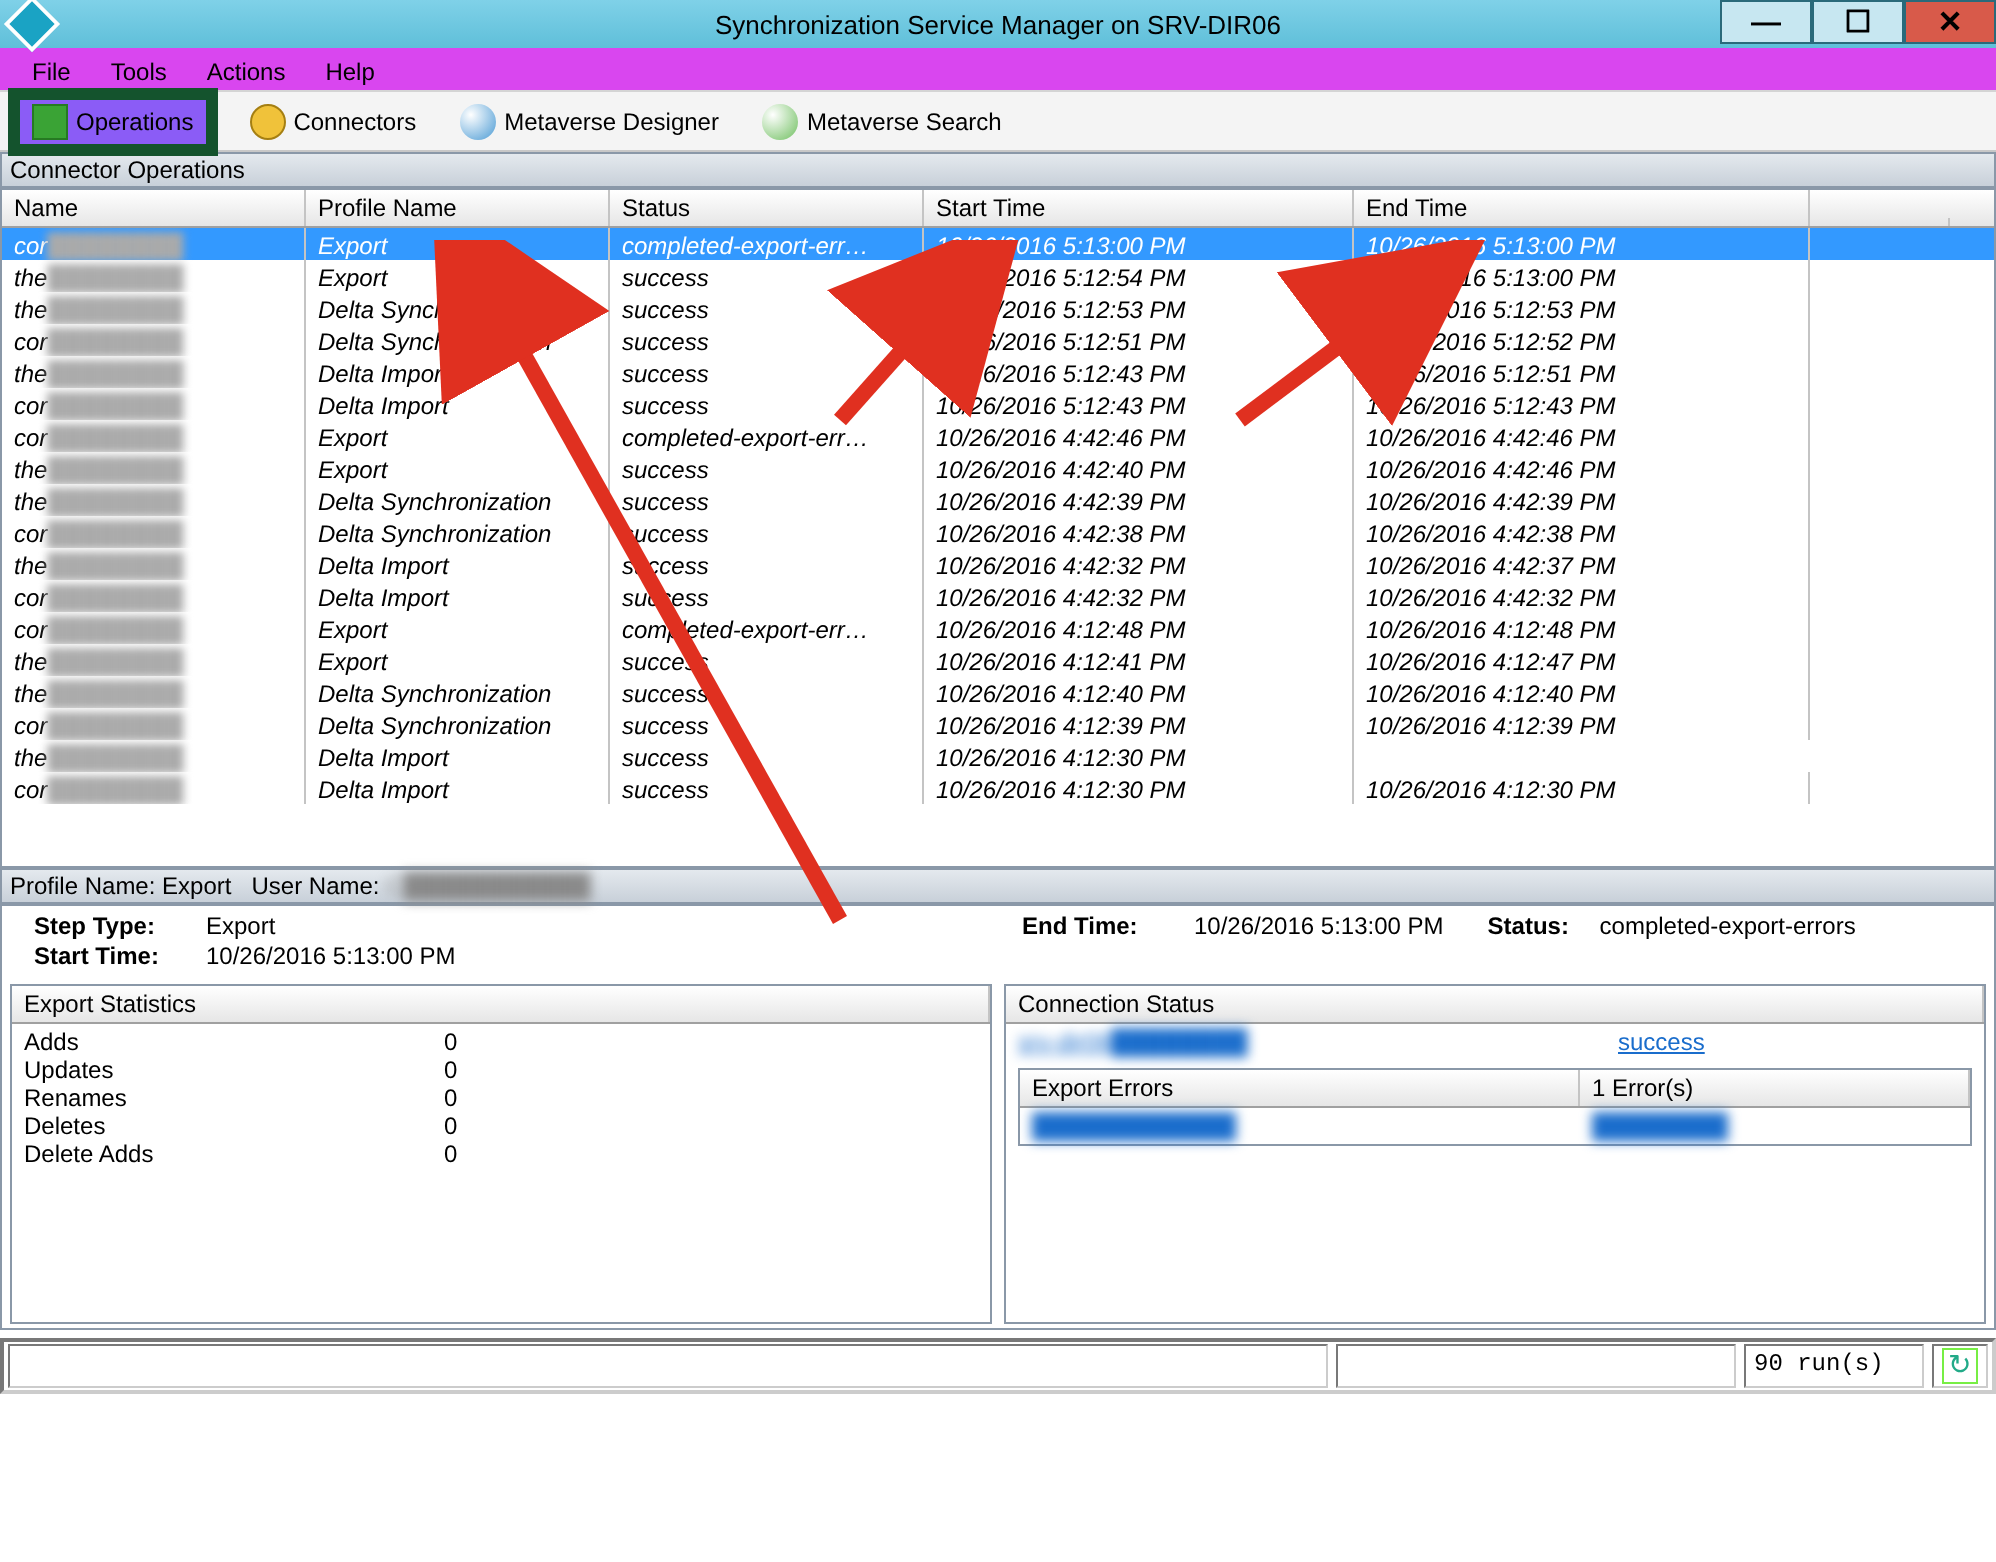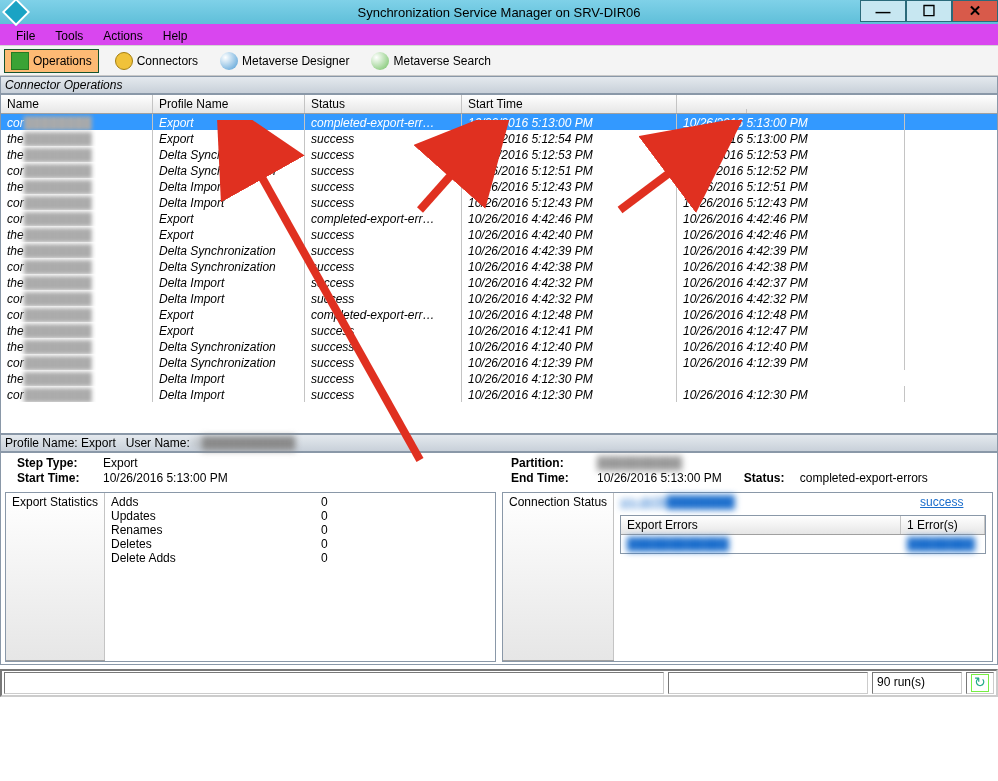--- a/index.html
+++ b/index.html
@@ -7,27 +7,27 @@
 .titlebar { height: 24px; background: linear-gradient(#7fd1e8, #5fbfd9); display: flex; align-items: center; position: relative; }
 .titlebar .sys-icon { width: 20px; height: 20px; margin: 0 6px; background: #1aa3c4; transform: rotate(45deg); border: 2px solid #fff; }
 .titlebar .title { position: absolute; left: 50%; transform: translateX(-50%); color: #000; font-size: 13px; }
 .titlebar .win-btns { margin-left: auto; display: flex; height: 100%; }
 .titlebar .win-btn { width: 46px; height: 22px; border: 1px solid #2a6a7a; margin-top: 0; display: flex; align-items: center; justify-content: center; background: #c7e7f1; font-size: 15px; font-weight: bold; color: #000; }
 .titlebar .win-btn.close { background: #d85a4a; }
 .menubar { height: 22px; background: #d946ef; border-bottom: 1px solid #d4d4d4; display: flex; align-items: flex-end; padding-left: 6px; }
 .menubar .item { padding: 2px 10px; }
 .toolbar { height: 30px; background: #f4f4f4; border-bottom: 1px solid #c8c8c8; display: flex; align-items: center; padding: 0 4px; gap: 10px; }
 .toolbar .tb-item { display: flex; align-items: center; gap: 4px; padding: 2px 6px; }
-.toolbar .tb-item.active { background: #fdba74; border: 1px solid #14532d; }
+.toolbar .tb-item.active { background: #8b5cf6; border: 6px solid #14532d; }
 .tb-icon { width: 18px; height: 18px; display: inline-block; }
 .icon-ops { background: #3aa335; border: 1px solid #267a22; }
 .icon-conn { background: #f0c23a; border-radius: 50%; border: 1px solid #a57f12; }
 .icon-mvd { background: radial-gradient(circle at 30% 30%,#fff,#4a9ad4); border-radius: 50%; }
 .icon-mvs { background: radial-gradient(circle at 30% 30%,#fff,#6fbf5f); border-radius: 50%; }
-.section-hdr { background: linear-gradient(#e4e9ee,#c8d0d9); border: 1px solid #8a98a8; padding: 1px 4px; font-size: 12px; font-style: italic; }
+.section-hdr { background: linear-gradient(#e4e9ee,#c8d0d9); border: 1px solid #8a98a8; padding: 1px 4px; font-size: 12px; }
 .grid-wrap { border: 1px solid #8a98a8; height: 340px; display: flex; flex-direction: column; }
 .grid-head { display: flex; background: linear-gradient(#fff,#e6e6e6); border-bottom: 1px solid #a0a0a0; align-items: flex-end; }
 .grid-head .col, .grid-row .cell { padding: 2px 6px; border-right: 1px solid #c4c4c4; overflow: hidden; white-space: nowrap; }
 .grid-body { flex: 1; overflow-y: scroll; background: #fff; }
 .grid-row { display: flex; height: 16px; font-size: 11px; font-style: italic;}
 .grid-row.sel { background: #3399ff; color: #fff; }
 .col-name,.c-name { width: 152px; }
 .col-prof,.c-prof { width: 152px; }
 .col-stat,.c-stat { width: 157px; }
 .col-st,.c-st { width: 215px; }
@@ -35,30 +35,30 @@
 .col-x,.c-x { width: 70px; }
 .c-name span.blur { filter: blur(2px); color:#aaa;}
 .details-hdr { background: linear-gradient(#e4e9ee,#c8d0d9); border: 1px solid #8a98a8; padding: 1px 4px; }
 .details-hdr .blur { filter: blur(3px); color:#888;}
 .details { border: 1px solid #8a98a8; padding: 2px 4px; display: flex; gap: 4px; flex-direction: column; }
 .details-top { display: flex; }
 .details-col { width: 50%; margin-left: 12px; }
 .details-row { display: flex; gap: 6px; margin: 1px 0;}
 .details-row .lbl { font-weight: bold; width: 80px;}
 .panels { display: flex; gap: 6px; height: 170px; margin-top:2px;}
-.panel { border: 1px solid #8a98a8; flex: 1; display:flex; flex-direction:row;}
+.panel { border: 1px solid #8a98a8; flex: 1; display:flex; flex-direction:column;}
 .panel-head { background: linear-gradient(#fff,#e6e6e6); border-bottom: 1px solid #a0a0a0; display:flex;}
 .panel-head .pcol { padding: 2px 6px; border-right:1px solid #c4c4c4;}
 .panel-body { padding: 2px 6px; flex:1;}
 .stats-row { display: flex; }
 .stats-row .sl { width: 210px;}
 a.link { color: #1a6dcc; text-decoration: underline;}
 .panel-sub { margin-top: 6px; border:1px solid #8a98a8;}
 .status-bar { border: 2px inset #ccc; height: 28px; margin-top: 4px; display:flex; align-items:center;}
-.status-slot { border:1px inset #ccc; height:22px; margin:0 2px;}
+.status-slot { border:1px inset #ccc; height:22px; margin:0 2px;font-family:Liberation Mono, monospace;}
 .refresh-icon { width:18px; height:18px; border:1px solid #7e4; display:inline-block; position:relative;}
 .refresh-icon::after { content:"↻"; color:#2a8; position:absolute; top:-1px; left:2px; font-size:14px;}
 svg.arrows { position:absolute; top:120px; left:0; pointer-events:none; z-index:50;}
 .blurcell { filter: blur(3px); color:#999;}
 </style>
 </head>
 <body>
 
 <div class="titlebar">
   <div class="sys-icon"></div>
@@ -97,20 +97,21 @@
 </div>
 
 <div class="section-hdr">Connector Operations</div>
 
 <div class="grid-wrap">
   <div class="grid-head">
     <div class="col col-name">Name</div>
     <div class="col col-prof">Profile Name</div>
     <div class="col col-stat">Status</div>
     <div class="col col-st">Start Time</div>
+    <div class="col col-et">End Time</div>
     <div class="col col-x"></div>
   </div>
   <div class="grid-body" id="grid-body">
       <div class="grid-row sel">
         <div class="cell c-name"><span>cor</span><span class="blur">████████</span></div>
         <div class="cell c-prof">Export</div>
         <div class="cell c-stat">completed-export-err…</div>
         <div class="cell c-st">10/26/2016 5:13:00 PM</div>
         <div class="cell c-et">10/26/2016 5:13:00 PM</div>
       </div>
@@ -249,24 +250,20 @@
       <div class="details-row">
         <span class="lbl">Step Type:</span>
         <span>Export</span>
       </div>
       <div class="details-row">
         <span class="lbl">Start Time:</span>
         <span>10/26/2016 5:13:00 PM</span>
       </div>
     </div>
     <div class="details-col">
-      <div class="details-row">
-        <span class="lbl">Partition:</span>
-        <span class="blurcell">██████████</span>
-      </div>
       <div class="details-row">
         <span class="lbl">End Time:</span>
         <span>10/26/2016 5:13:00 PM</span>
         &nbsp;&nbsp;&nbsp;
         <span class="lbl" style="width:auto">Status:</span>
         &nbsp;
         <span>completed-export-errors</span>
       </div>
     </div>
   </div>

